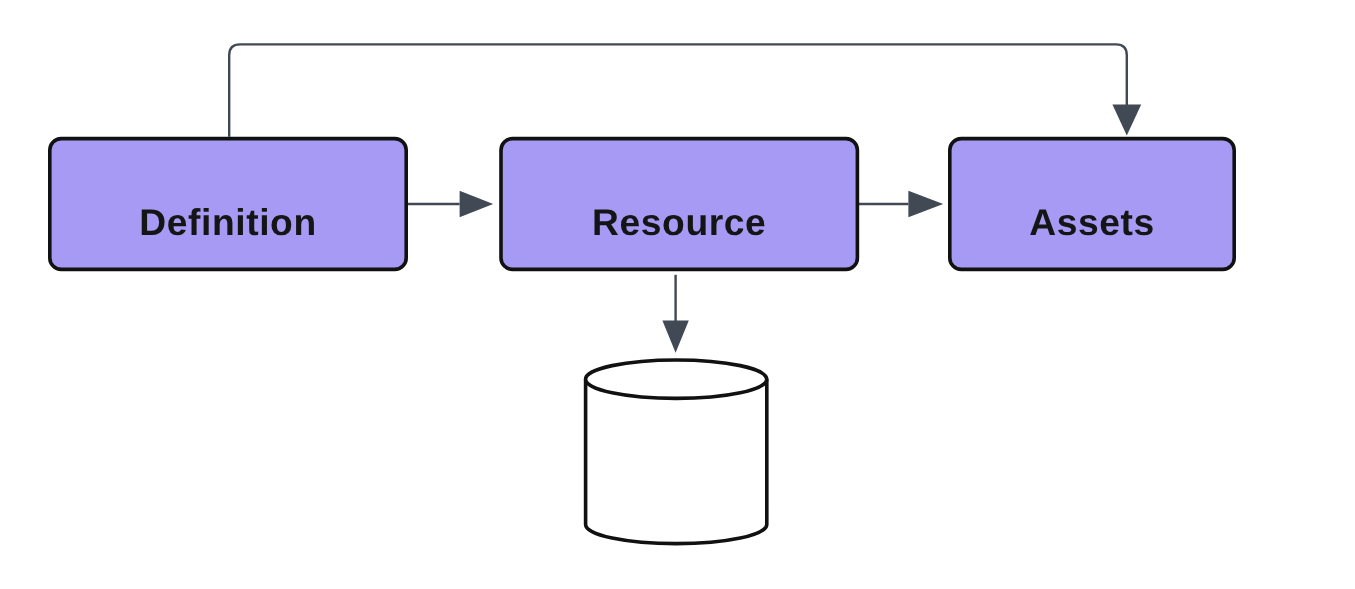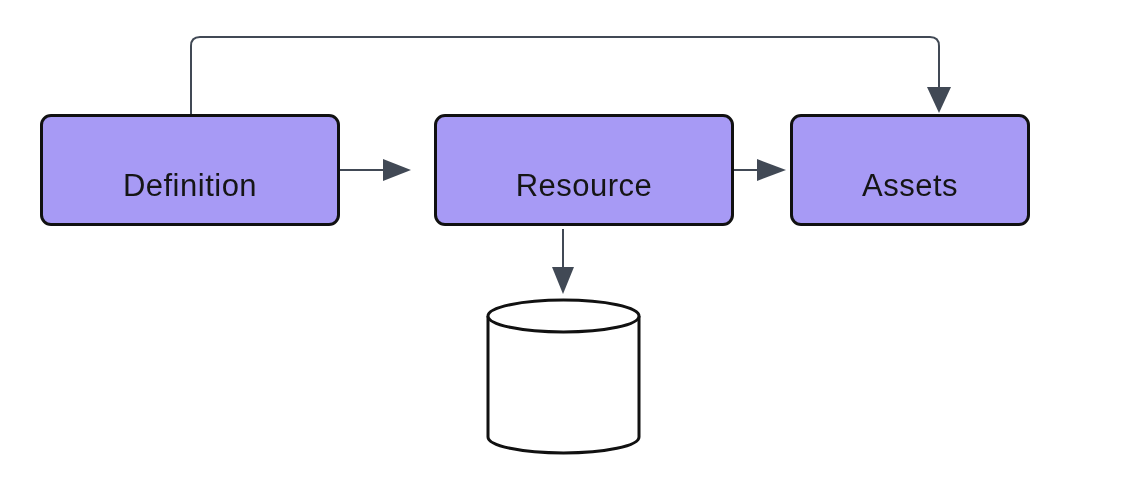--- a/index.html
+++ b/index.html
@@ -26,27 +26,27 @@
     height: 112px;
     background: var(--node-fill);
     border: 3px solid var(--node-border);
     border-radius: 11px;
     display: flex;
     align-items: center;
     justify-content: center;
   }
   .node-label {
     font-size: 31px;
-    font-weight: 400;
+    font-weight: 700;
     letter-spacing: 0.5px;
     color: var(--text);
     margin-top: 31px;
   }
   .node-definition { left: 40px;  width: 300px; }
-  .node-resource   { left: 434px; width: 300px; }
+  .node-resource   { left: 416px; width: 300px; }
   .node-assets     { left: 790px; width: 240px; }
   .edge-layer {
     position: absolute;
     left: 0; top: 0;
     width: 1129px;
     height: 491px;
     pointer-events: none;
   }
   .connector { stroke: var(--connector); stroke-width: 2; fill: none; }
   .arrowhead { fill: var(--connector); stroke: none; }

